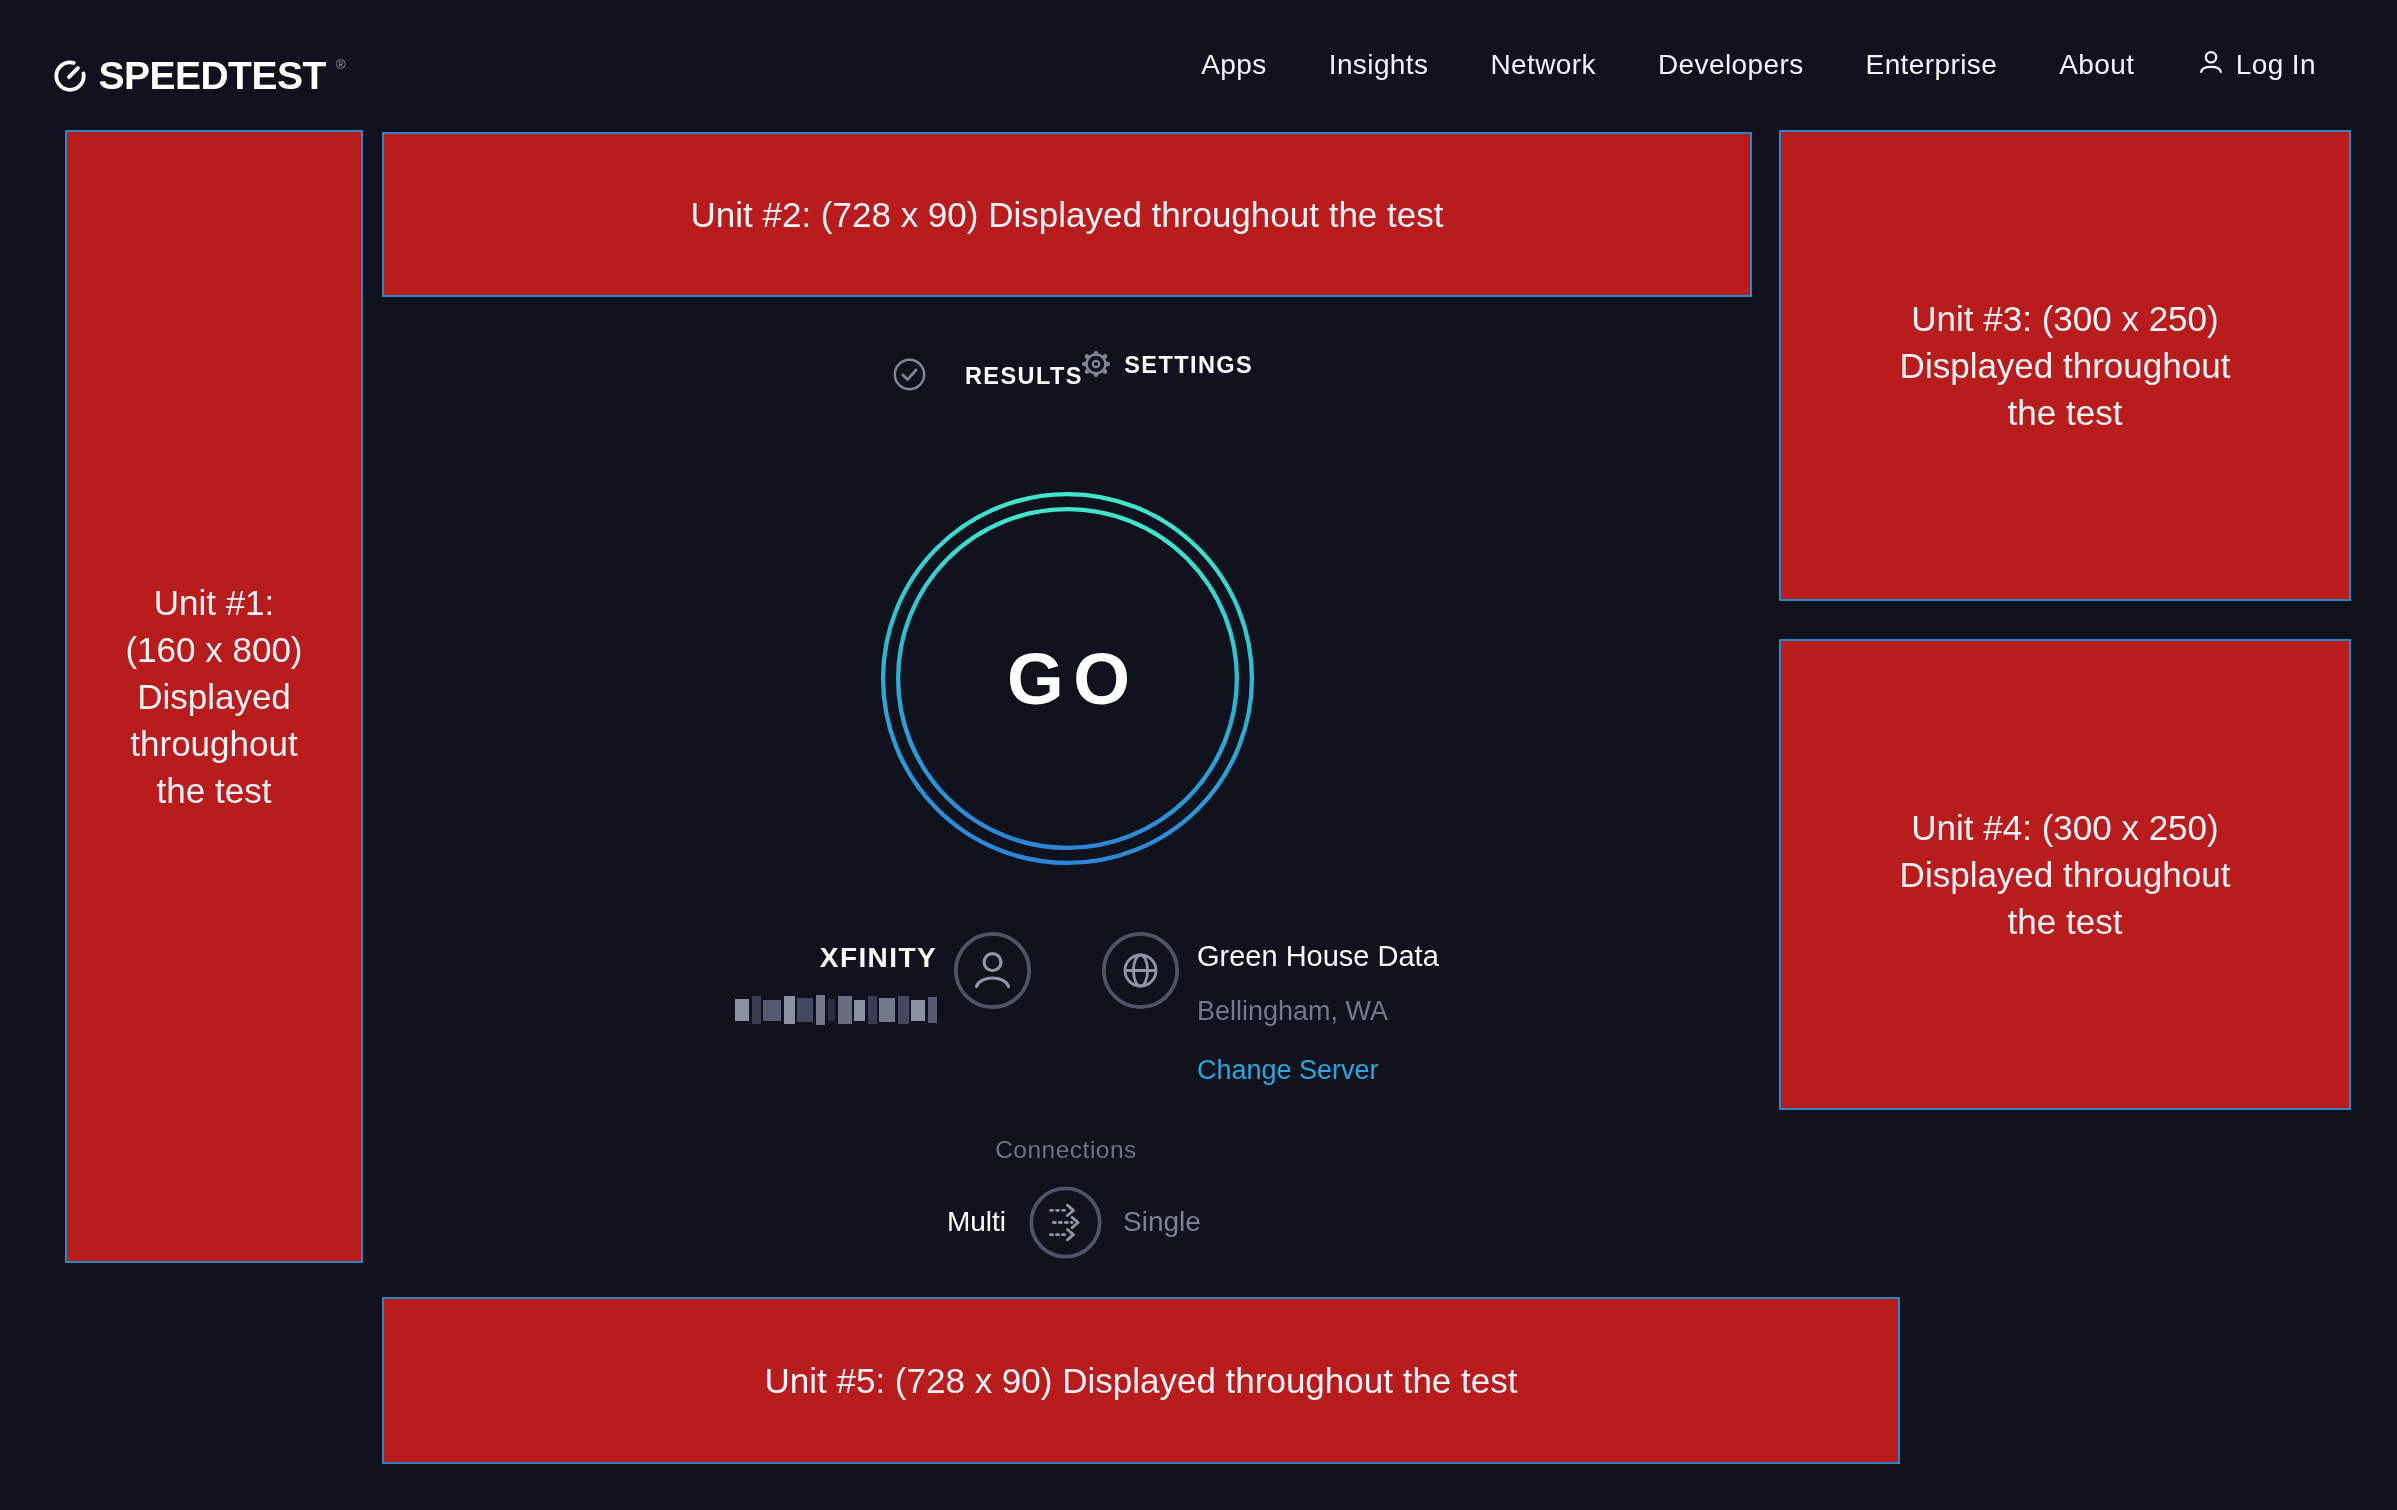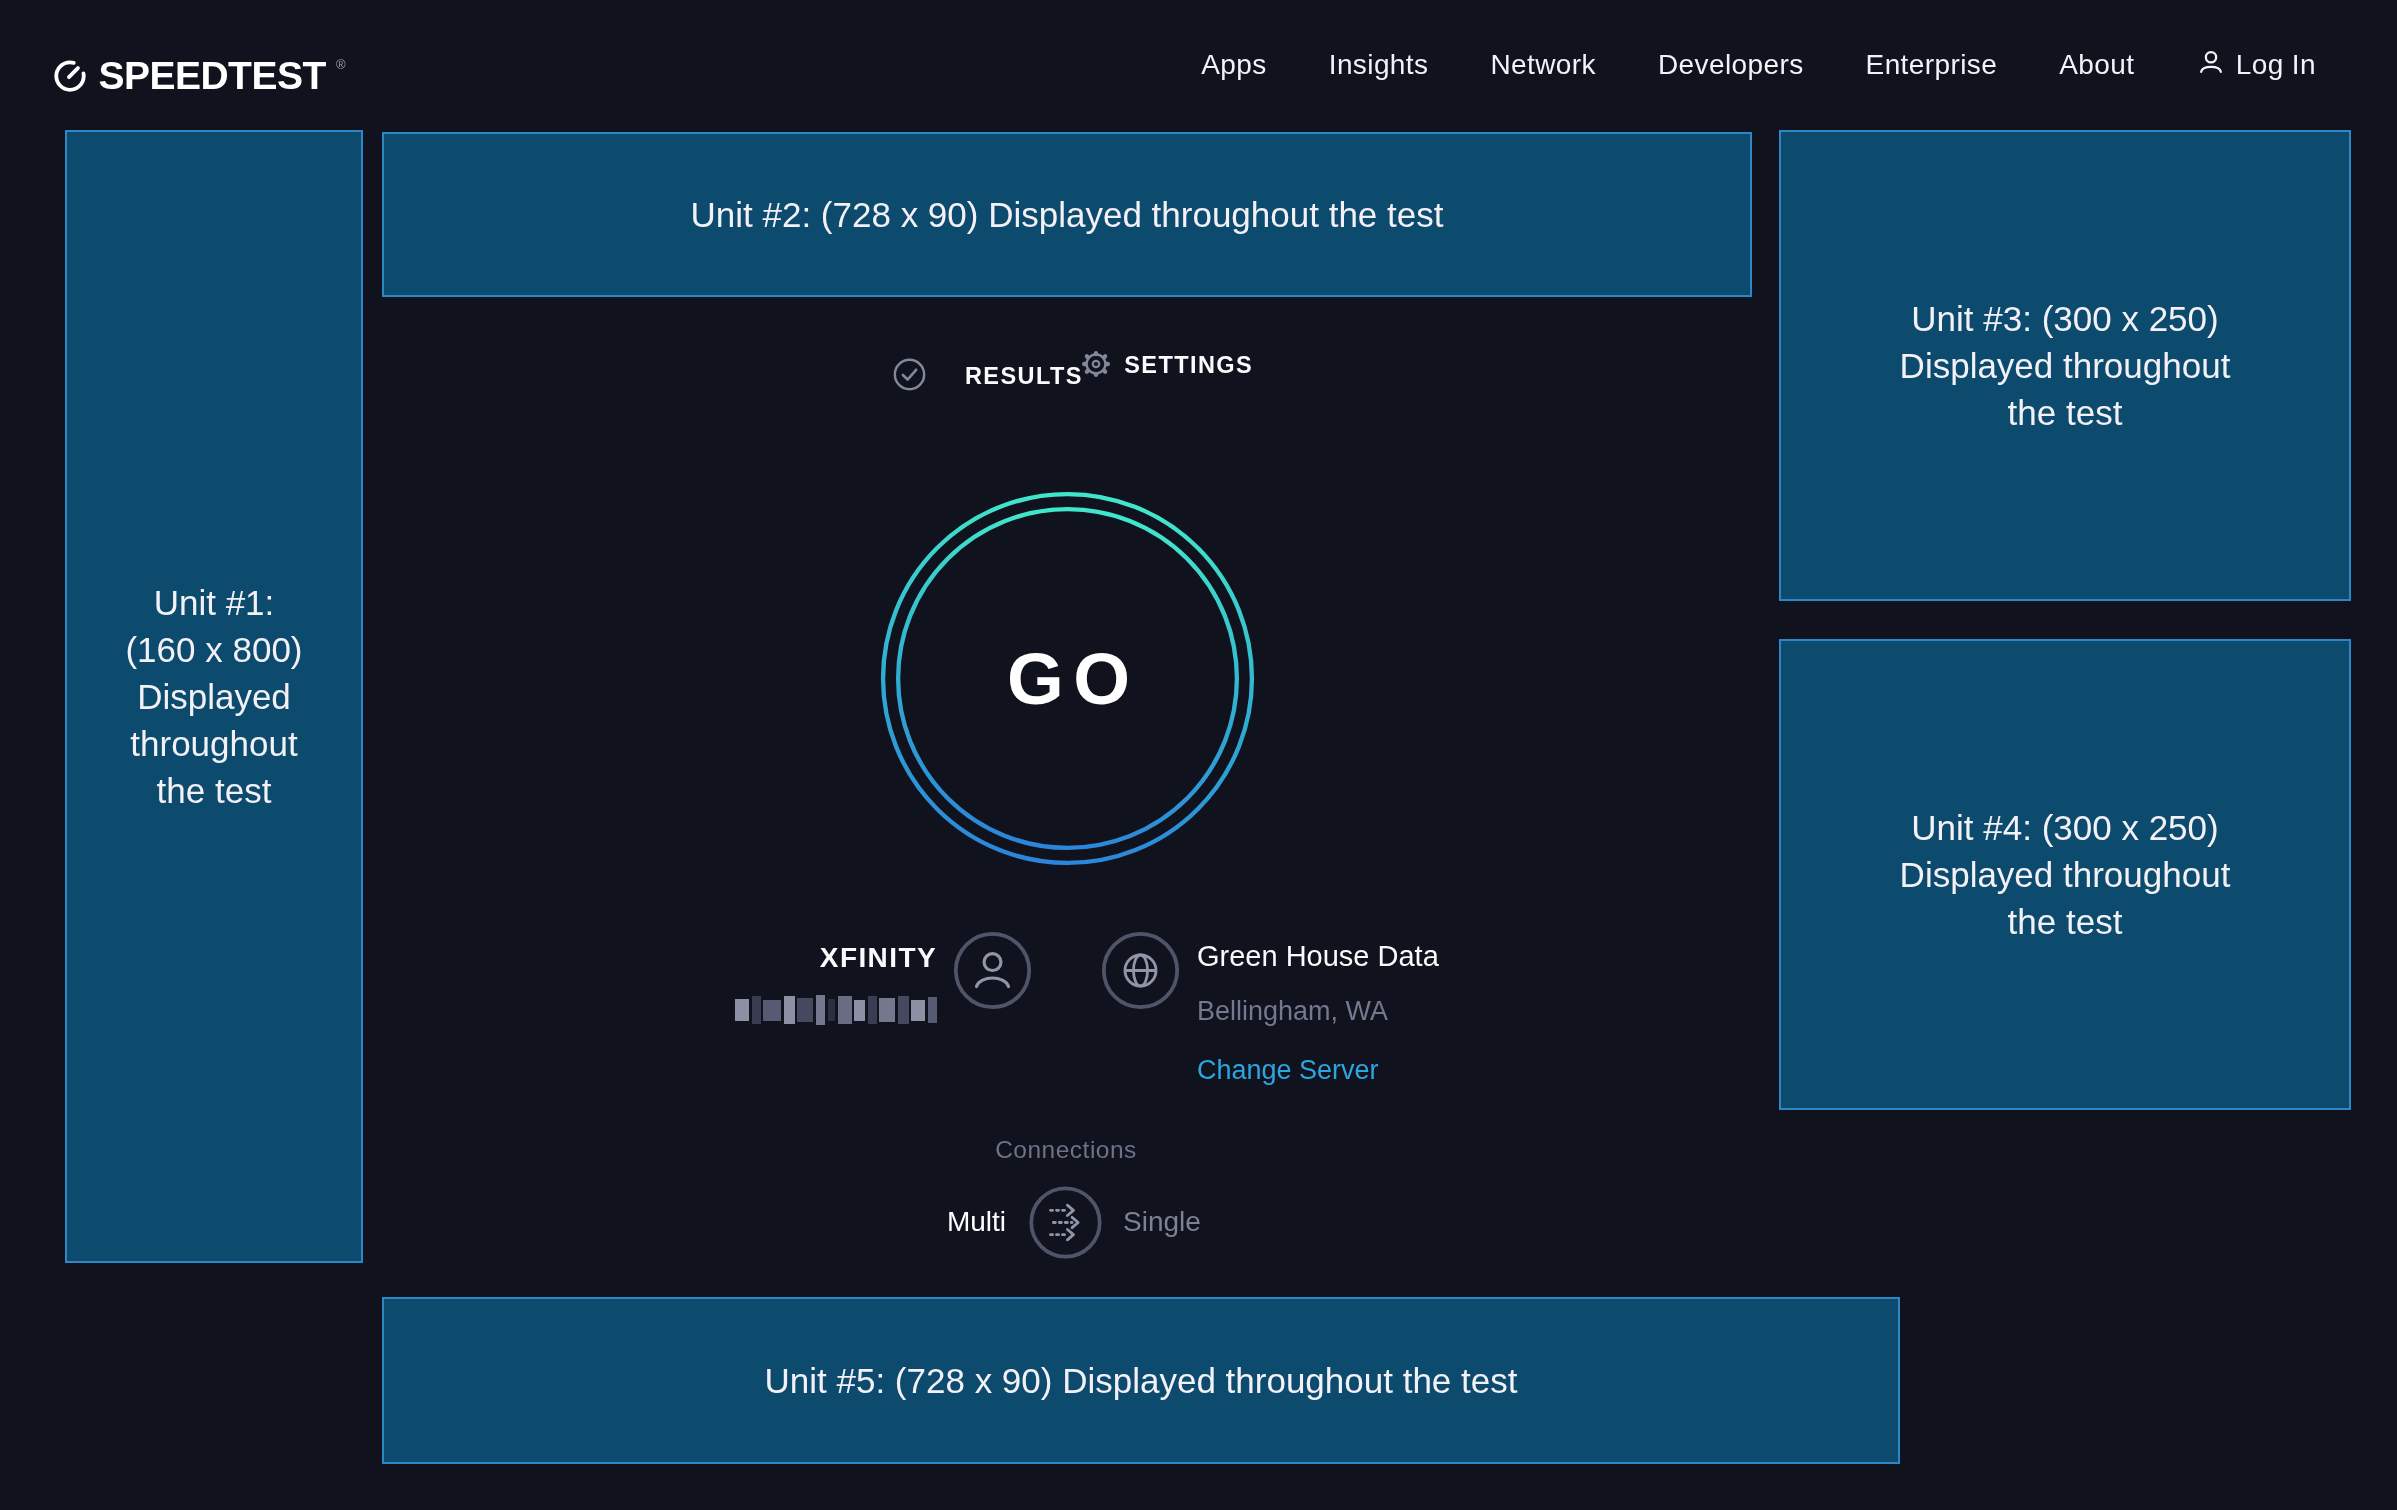--- a/index.html
+++ b/index.html
@@ -15,21 +15,21 @@
   .nav { position: absolute; left: 0; top: 0; width: 2397px; height: 130px; }
   .logo { position: absolute; left: 51px; top: 0; height: 152px; display: flex; align-items: center; gap: 9.4px; cursor: pointer; }
   .logo-text { font-size: 39px; font-weight: 700; letter-spacing: -0.5px; color: #ffffff; }
   .logo-mark { font-size: 13px; color: #9ca0b0; vertical-align: super; position: relative; top: -11.3px; left: 0.9px; }
   .nav-items { position: absolute; right: 81px; top: 0; height: 130px; display: flex; align-items: center; gap: 62px; }
   .nav-item { font-size: 28px; font-weight: 400; letter-spacing: 0.4px; color: #f2f3f7; cursor: pointer; white-space: nowrap; }
   .login { display: flex; align-items: center; gap: 9.4px; }
   
   .ad {
     position: absolute;
-    background: #0c4a6e;
+    background: #b91c1c;
     border: 2.8px solid #2e86c6;
     display: flex; align-items: center; justify-content: center;
     text-align: center;
     color: #f3f1f6;
     font-size: 35px; line-height: 47px; font-weight: 400;
   }
   .ad-unit1 { left: 65px;   top: 130px;  width: 298px;  height: 1133px; }
   .ad-unit2 { left: 382px;  top: 132px;  width: 1370px; height: 165px; }
   .ad-unit3 { left: 1779px; top: 130px;  width: 572px;  height: 471px; }
   .ad-unit4 { left: 1779px; top: 639px;  width: 572px;  height: 471px; }

